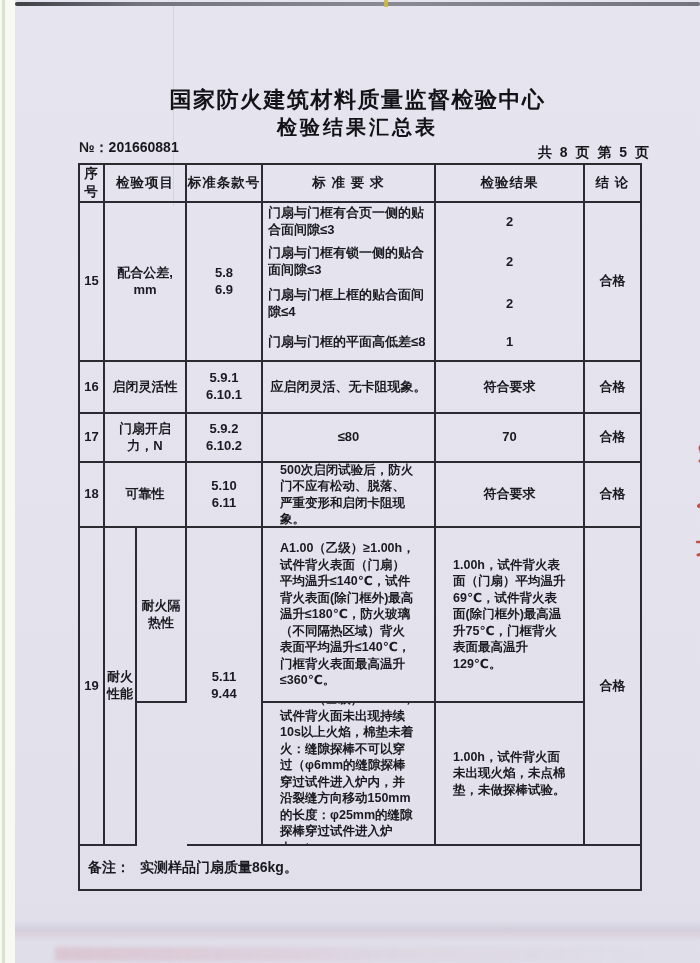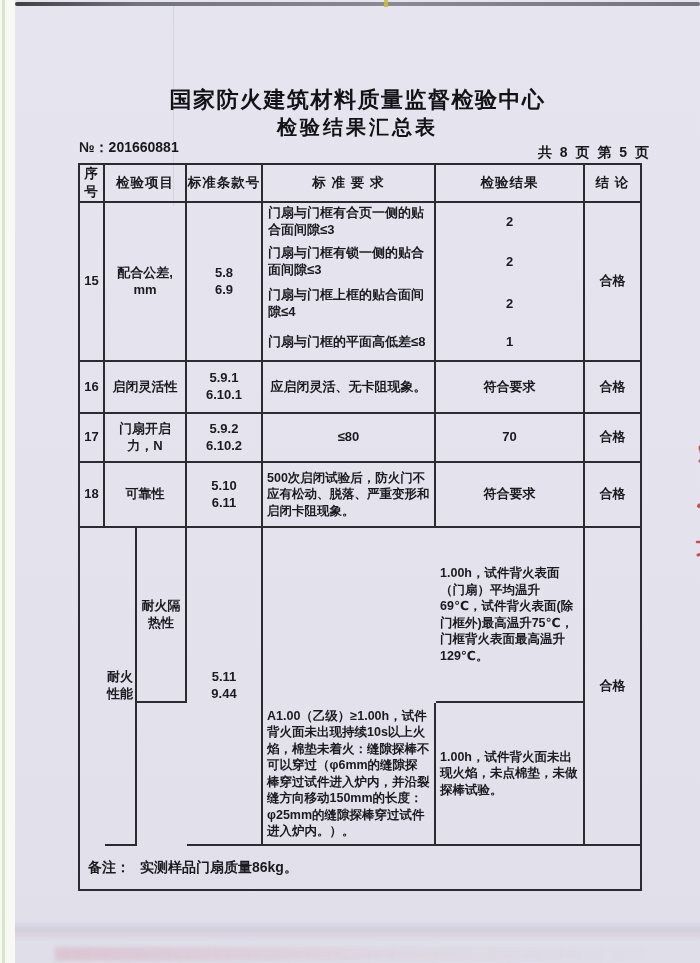--- a/index.html
+++ b/index.html
@@ -84,21 +84,21 @@
     border-bottom: 2px solid #2b2b31;
     display: flex; align-items: center; justify-content: center;
     text-align: center;
     font-size: 13px; line-height: 1.3;
     white-space: pre-line;
     overflow: hidden;
     color: #1a1a20;
   }
   .cell.no-r { border-right: none; }
   .cell.no-b { border-bottom: none; }
-  .cell.left { justify-content: flex-start; text-align: left; padding: 3px 4px; }
+  .cell.left { justify-content: flex-start; text-align: left; padding: 3px 17px; }
   .cell.para { font-size: 12.5px; line-height: 16.5px; letter-spacing: 0; }
   .cell.hdr { font-size: 13.5px; letter-spacing: 1px; }
   .stack { flex-direction: column; align-items: stretch; justify-content: flex-start; padding: 0; }
   .sub-row { display: flex; align-items: center; width: 100%; }
   .sub-row.req { justify-content: flex-start; text-align: left; padding: 0 5px; }
   .sub-row.res { justify-content: center; text-align: center; }
   .remark-cell { grid-column: 1 / -1; justify-content: flex-start; text-align: left; padding: 0 8px; gap: 10px; font-size: 14px; }
 
   
   .stamp-frag { position: absolute; right: 0; top: 430px; width: 38px; height: 170px; }
@@ -169,26 +169,28 @@
     <div class="cell no-r" style="grid-column:7;grid-row:4">合格</div>
 
     <div class="cell" style="grid-column:1;grid-row:5">18</div>
     <div class="cell" style="grid-column:2/span 2;grid-row:5">可靠性</div>
     <div class="cell" style="grid-column:4;grid-row:5">5.10
 6.11</div>
     <div class="cell left para" style="grid-column:5;grid-row:5">500次启闭试验后，防火门不应有松动、脱落、严重变形和启闭卡阻现象。</div>
     <div class="cell" style="grid-column:6;grid-row:5">符合要求</div>
     <div class="cell no-r" style="grid-column:7;grid-row:5">合格</div>
 
+    <div class="cell" style="grid-column:1;grid-row:6/span 2">19</div>
     <div class="cell" style="grid-column:2;grid-row:6/span 2">耐火
 性能</div>
     <div class="cell" style="grid-column:3;grid-row:6">耐火隔
 热性</div>
     <div class="cell" style="grid-column:4;grid-row:6/span 2">5.11
 9.44</div>
+    <div class="cell left para" style="grid-column:5;grid-row:6">A1.00（乙级）≥1.00h，试件背火表面（门扇）平均温升≤140℃，试件背火表面(除门框外)最高温升≤180℃，防火玻璃（不同隔热区域）背火表面平均温升≤140℃，门框背火表面最高温升≤360℃。</div>
     <div class="cell left para" style="grid-column:6;grid-row:6">1.00h，试件背火表面（门扇）平均温升69℃，试件背火表面(除门框外)最高温升75℃，门框背火表面最高温升129℃。</div>
     <div class="cell left para" style="grid-column:5;grid-row:7">A1.00（乙级）≥1.00h，试件背火面未出现持续10s以上火焰，棉垫未着火：缝隙探棒不可以穿过（φ6mm的缝隙探棒穿过试件进入炉内，并沿裂缝方向移动150mm的长度：φ25mm的缝隙探棒穿过试件进入炉内。）。</div>
     <div class="cell left para" style="grid-column:6;grid-row:7">1.00h，试件背火面未出现火焰，未点棉垫，未做探棒试验。</div>
     <div class="cell no-r" style="grid-column:7;grid-row:6/span 2">合格</div>
 
     <div class="cell remark-cell no-r no-b" style="grid-row:8">
       <span>备注：</span>
       <span>实测样品门扇质量86kg。</span>
     </div>
   </div>

